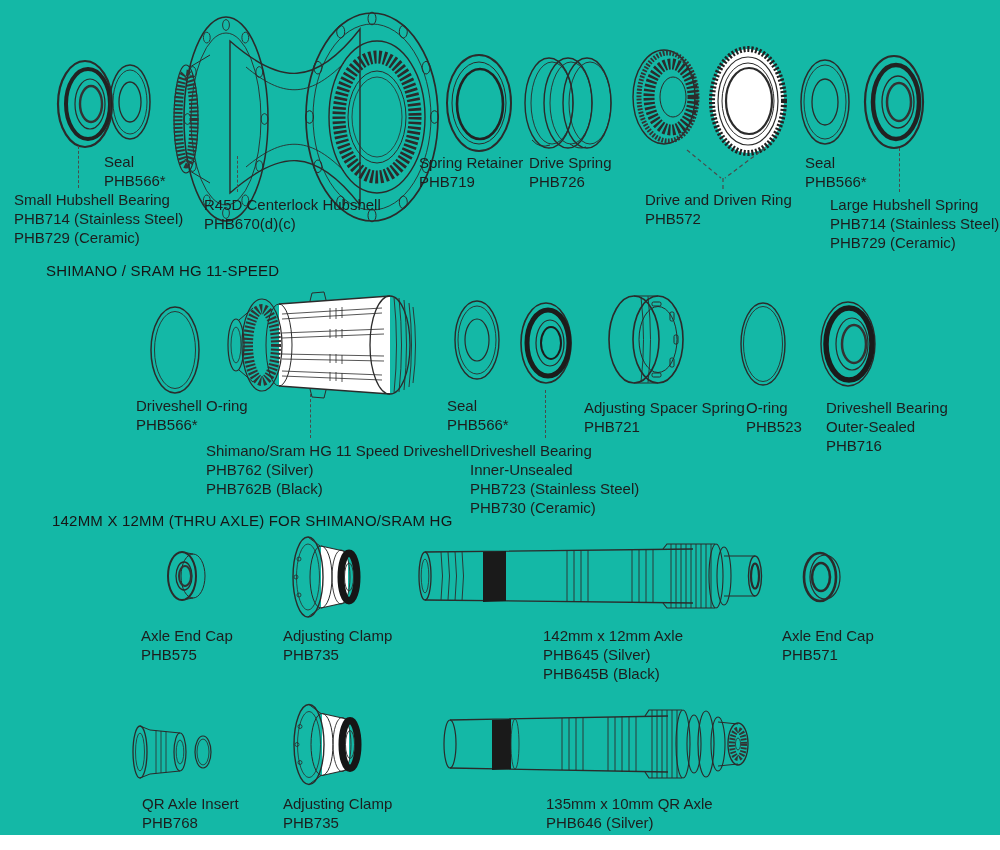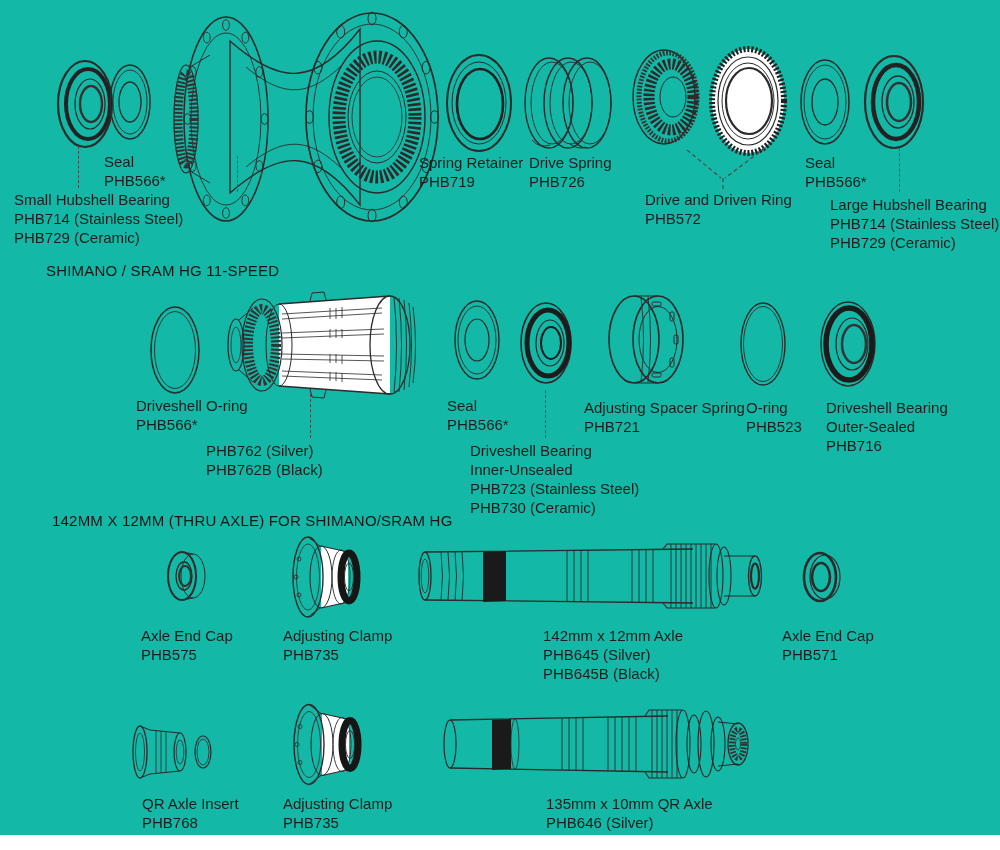--- a/index.html
+++ b/index.html
@@ -142,38 +142,42 @@
 
   <div class="lbl" style="left:104px;top:152px">
     <span>Seal</span>
     <span>PHB566*</span>
   </div>
   <div class="lbl" style="left:14px;top:190px">
     <span>Small Hubshell Bearing</span>
     <span>PHB714 (Stainless Steel)</span>
     <span>PHB729 (Ceramic)</span>
   </div>
+  <div class="lbl" style="left:204px;top:195px">
+    <span>R45D Centerlock Hubshell</span>
+    <span>PHB670(d)(c)</span>
+  </div>
   <div class="lbl" style="left:419px;top:153px">
     <span>Spring Retainer</span>
     <span>PHB719</span>
   </div>
   <div class="lbl" style="left:529px;top:153px">
     <span>Drive Spring</span>
     <span>PHB726</span>
   </div>
   <div class="lbl" style="left:645px;top:190px">
     <span>Drive and Driven Ring</span>
     <span>PHB572</span>
   </div>
   <div class="lbl" style="left:805px;top:153px">
     <span>Seal</span>
     <span>PHB566*</span>
   </div>
   <div class="lbl" style="left:830px;top:195px">
-    <span>Large Hubshell Bearing</span>
+    <span>Large Hubshell Spring</span>
     <span>PHB714 (Stainless Steel)</span>
     <span>PHB729 (Ceramic)</span>
   </div>
 
   <div class="hdr" style="left:14px;top:262px">SHIMANO / SRAM HG 11-SPEED</div>
 
   <div class="part" style="left:148px;top:305px;width:55px;height:90px">
     <svg viewBox="0 0 55 90">
       <ellipse cx="27" cy="45" rx="24" ry="43" class="ln" style="stroke-width:1.5"></ellipse>
       <ellipse cx="27" cy="45" rx="20.5" ry="38.5" class="ln" style="stroke-width:0.9"></ellipse>
@@ -247,20 +251,21 @@
   </div>
 
   <div class="dash" style="left:310px;top:394px;height:44px"></div>
   <div class="dash" style="left:545px;top:390px;height:48px"></div>
 
   <div class="lbl" style="left:136px;top:396px">
     <span>Driveshell O-ring</span>
     <span>PHB566*</span>
   </div>
   <div class="lbl" style="left:206px;top:441px">
+    <span>Shimano/Sram HG 11 Speed Driveshell</span>
     <span>PHB762 (Silver)</span>
     <span>PHB762B (Black)</span>
   </div>
   <div class="lbl" style="left:447px;top:396px">
     <span>Seal</span>
     <span>PHB566*</span>
   </div>
   <div class="lbl" style="left:470px;top:441px">
     <span>Driveshell Bearing</span>
     <span>Inner-Unsealed</span>

